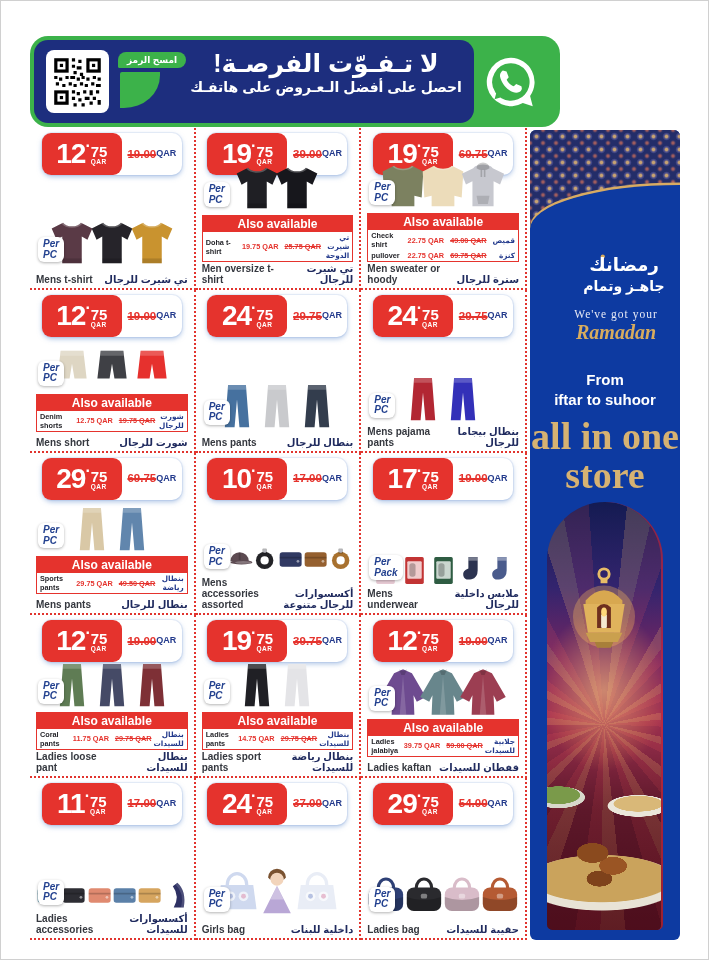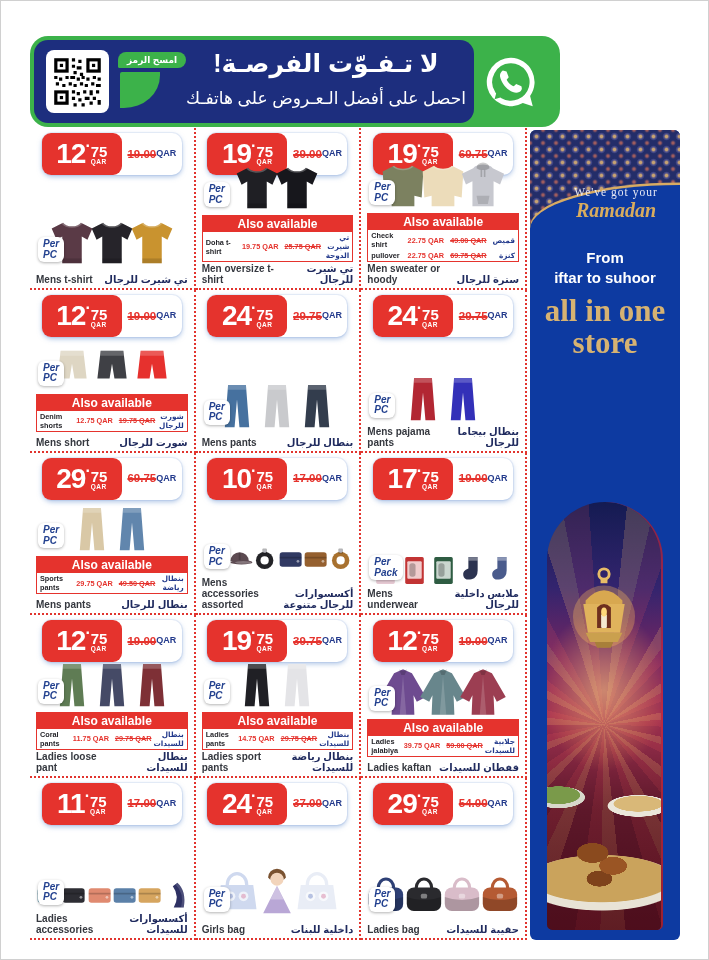--- a/index.html
+++ b/index.html
@@ -15,21 +15,21 @@
     background:#1d2e7e;border-radius:14px;}
   .qr-box{position:absolute;left:12px;top:10px;width:63px;height:63px;background:#fff;
     border-radius:8px;display:flex;align-items:center;justify-content:center;}
   .qr-box svg{width:53px;height:53px;}
   .qr-tag{position:absolute;left:84px;top:12px;background:#3cb24a;color:#fff;
     font-size:9px;font-weight:700;padding:3px 9px;border-radius:10px 10px 10px 2px;}
   .qr-swoosh{position:absolute;left:86px;top:32px;width:40px;height:36px;background:#3cb24a;
     border-radius:2px 0 90% 0;}
   .h-text{position:absolute;left:150px;right:6px;top:9px;text-align:center;color:#fff;}
   .h-title{font-size:25px;font-weight:800;direction:rtl;line-height:1.15;}
-  .h-sub{font-size:17px;font-weight:400;direction:rtl;margin-top:10px;}
+  .h-sub{font-size:14px;font-weight:700;direction:rtl;margin-top:1px;}
   .wa-zone{position:absolute;right:12px;top:0;bottom:0;width:74px;display:flex;
     align-items:center;justify-content:center;}
   .wa-zone svg{width:58px;height:58px;}
   
   .grid{position:absolute;left:30px;top:128px;width:497px;
     display:grid;grid-template-columns:repeat(3,1fr);grid-auto-rows:162.4px;}
   .cell{position:relative;display:flex;flex-direction:column;
     border-right:2px dotted #e1342e;border-bottom:2px dotted #e1342e;
     padding:4px 6px 2px 6px;box-sizing:border-box;overflow:hidden;}
   
@@ -85,21 +85,21 @@
   .crescent{position:absolute;left:14px;top:0;width:70px;height:118px;}
   .calli-text{position:absolute;right:6px;top:20px;left:44px;text-align:center;color:#fff;direction:rtl;}
   .calli-l1{font-size:18px;font-weight:800;}
   .calli-l2{font-size:14px;font-weight:700;margin-top:2px;}
   .tagline{position:relative;text-align:center;margin-top:-44px;padding-left:22px;}
   .tag-l1{color:#e8eaf5;font-family:"Liberation Serif","DejaVu Serif",serif;font-size:11.5px;
     letter-spacing:1px;}
   .tag-l2{color:#d8ac5e;font-family:"Liberation Serif","DejaVu Serif",serif;font-style:italic;
     font-weight:700;font-size:20px;margin-top:1px;}
   .from{color:#fff;font-weight:800;font-size:15px;text-align:center;margin-top:26px;line-height:1.3;}
-  .store{color:#d6b272;font-family:"Liberation Serif","DejaVu Serif",serif;font-size:31px;
+  .store{color:#d6b272;font-family:"Liberation Serif","DejaVu Serif",serif;font-size:38px;
     text-align:center;line-height:1.02;margin-top:8px;font-weight:600;}
   .arch{position:absolute;left:17px;right:17px;top:372px;bottom:10px;border-radius:62px 62px 6px 6px;
     overflow:hidden;border-right:2px solid rgba(205,40,60,.65);
     background:linear-gradient(180deg,#141b52 0%,#33246e 20%,#7c2660 38%,#a03050 50%,#5e1b2e 72%,#3f1220 100%);}
   .arch::before{content:'';position:absolute;inset:0;
     background:
       radial-gradient(ellipse 85px 110px at 50% 44%,rgba(255,210,130,.55),rgba(255,170,90,.14) 58%,transparent 74%),
       repeating-conic-gradient(from 198deg at 50% 52%,rgba(255,190,110,.20) 0 7deg,rgba(255,90,90,.13) 7deg 14deg,transparent 14deg 24deg);}
   .arch::after{content:'';position:absolute;inset:0;
     background:
@@ -908,20 +908,30 @@
       <span class="name-en">Ladies bag</span>
       <span class="name-ar" dir="rtl">حقيبة للسيدات</span>
     </div>
   </div>
 </div>
 
 <div class="sidebar">
   <div class="sb-pattern">
     <div class="sb-swoosh"></div>
   </div>
+  <div class="calli">
+    <svg class="crescent" viewBox="0 0 100 140">
+      <path d="M78 8 A62 62 0 1 0 78 132 A52 52 0 1 1 78 8 Z" fill="#d8ac5e"></path>
+      <circle cx="84" cy="18" r="3" fill="#d8ac5e"></circle>
+    </svg>
+    <div class="calli-text">
+      <div class="calli-l1">رمضانك</div>
+      <div class="calli-l2">جاهـز وتمام</div>
+    </div>
+  </div>
   <div class="tagline">
     <div class="tag-l1">We've got your</div>
     <div class="tag-l2">Ramadan</div>
   </div>
   <div class="from">
     <div>From</div>
     <div>iftar to suhoor</div>
   </div>
   <div class="store">
     <div>all in one</div>

